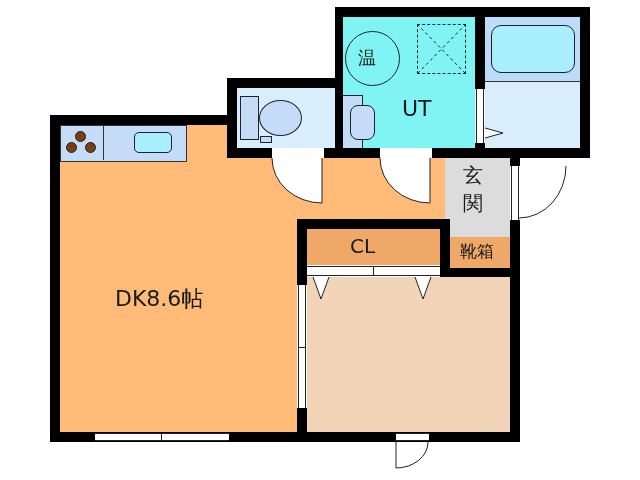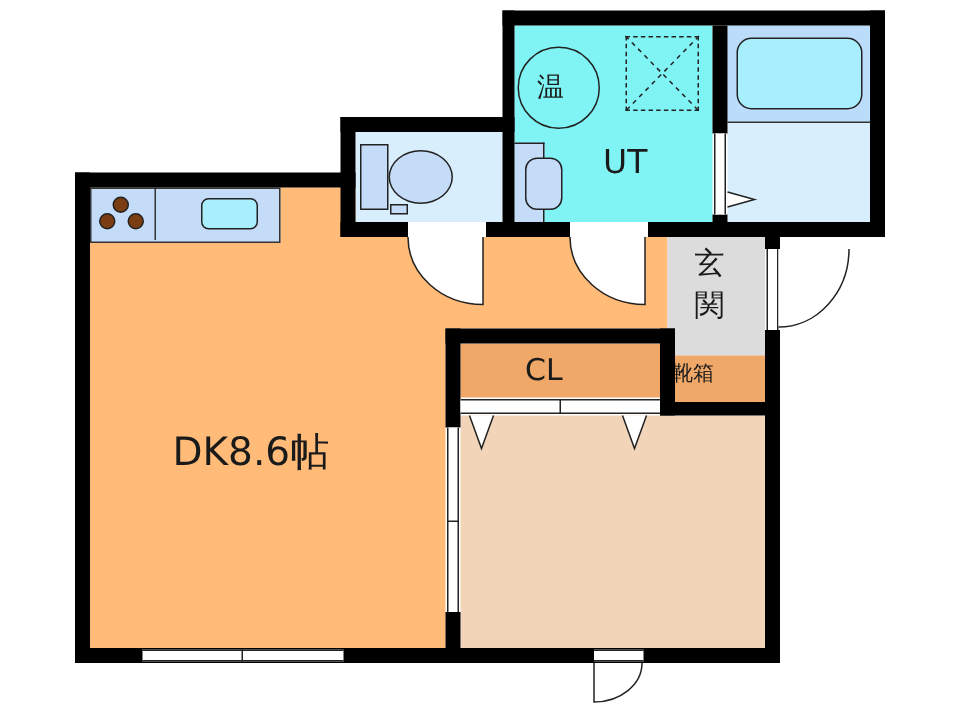--- a/index.html
+++ b/index.html
@@ -20,21 +20,21 @@
   <div class="room" style="left:237px;top:158px;width:208px;height:61px;background:#FFBB77;"></div>
   <div class="room" style="left:185px;top:125px;width:52px;height:94px;background:#FFBB77;"></div>
 
   <div class="room" style="left:60px;top:125px;width:125px;height:35px;background:#C4DCF8;border:1px solid #333;"></div>
   <div class="abs" style="left:103px;top:125px;width:1px;height:35px;background:#333;"></div>
   <div class="abs" style="left:75px;top:131px;width:11px;height:11px;border-radius:50%;background:#7A3E12;border:1px solid #222;"></div>
   <div class="abs" style="left:66px;top:142px;width:11px;height:11px;border-radius:50%;background:#7A3E12;border:1px solid #222;"></div>
   <div class="abs" style="left:85px;top:142px;width:11px;height:11px;border-radius:50%;background:#7A3E12;border:1px solid #222;"></div>
   <div class="abs" style="left:134px;top:132px;width:38px;height:21px;border-radius:5px;background:#A8EEFC;border:1px solid #222;"></div>
 
-  <div class="label" style="left:115px;top:284px;font-size:26px;">DK8.6帖</div>
+  <div class="label" style="left:115px;top:284px;font-size:22px;">DK8.6帖</div>
 
   <div class="room" style="left:237px;top:88px;width:98px;height:60px;background:#D8EEFC;"></div>
   <div class="abs" style="left:240px;top:96px;width:19px;height:44px;background:#C4DCF8;border:1px solid #222;"></div>
   <div class="abs" style="left:259px;top:100px;width:43px;height:36px;border-radius:50%;background:#C4DCF8;border:1px solid #222;"></div>
   <div class="abs" style="left:260px;top:136px;width:12px;height:7px;background:#C4DCF8;border:1px solid #222;"></div>
 
   <div class="room" style="left:343px;top:17px;width:132px;height:131px;background:#80F4F4;"></div>
   <div class="abs" style="left:345px;top:31px;width:55px;height:55px;border-radius:50%;border:1px solid #222;"></div>
   <div class="label" style="left:358px;top:46px;font-size:18px;">温</div>
   <div class="abs" style="left:417px;top:24px;width:49px;height:50px;border:1px dashed #222;"></div>
@@ -50,21 +50,21 @@
   <div class="room" style="left:485px;top:17px;width:95px;height:64px;background:#BCDCFC;border-bottom:1px solid #333;"></div>
   <div class="abs" style="left:491px;top:25px;width:84px;height:48px;border-radius:10px;background:#A8EEFC;border:1px solid #222;"></div>
   <svg style="left:485px;top:128px;" width="20" height="10">
     <polyline points="0,0 18,5 0,10" fill="#fff" stroke="#222" stroke-width="1"></polyline>
   </svg>
 
   <div class="room" style="left:445px;top:158px;width:65px;height:79px;background:#DCDCDC;"></div>
   <div class="label" style="left:463px;top:162px;font-size:20px;">玄</div>
   <div class="label" style="left:463px;top:190px;font-size:20px;">関</div>
   <div class="room" style="left:450px;top:237px;width:60px;height:31px;background:#F0A868;"></div>
-  <div class="label" style="left:448px;top:240px;font-size:14px;"><span>靴</span><span>箱</span></div>
+  <div class="label" style="left:460px;top:240px;font-size:17px;"><span>靴</span><span>箱</span></div>
 
   <div class="room" style="left:307px;top:229px;width:133px;height:36px;background:#F0A868;"></div>
   <div class="label" style="left:350px;top:234px;font-size:20px;text-align:center;">CL</div>
 
   <div class="room" style="left:307px;top:277px;width:203px;height:155px;background:#F2D4B8;"></div>
   <svg style="left:313px;top:277px;" width="130" height="25">
     <polyline points="0,0 8,22 16,0" fill="#fff" stroke="#222" stroke-width="1"></polyline>
     <polyline points="102,0 110,22 118,0" fill="#fff" stroke="#222" stroke-width="1"></polyline>
   </svg>
 

